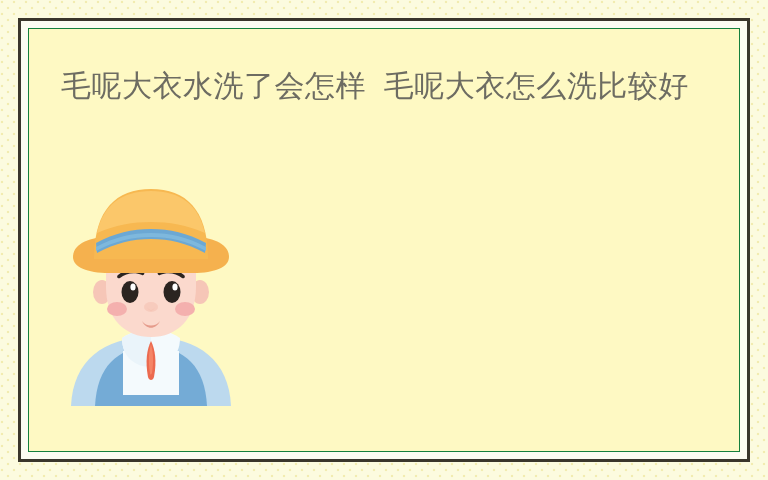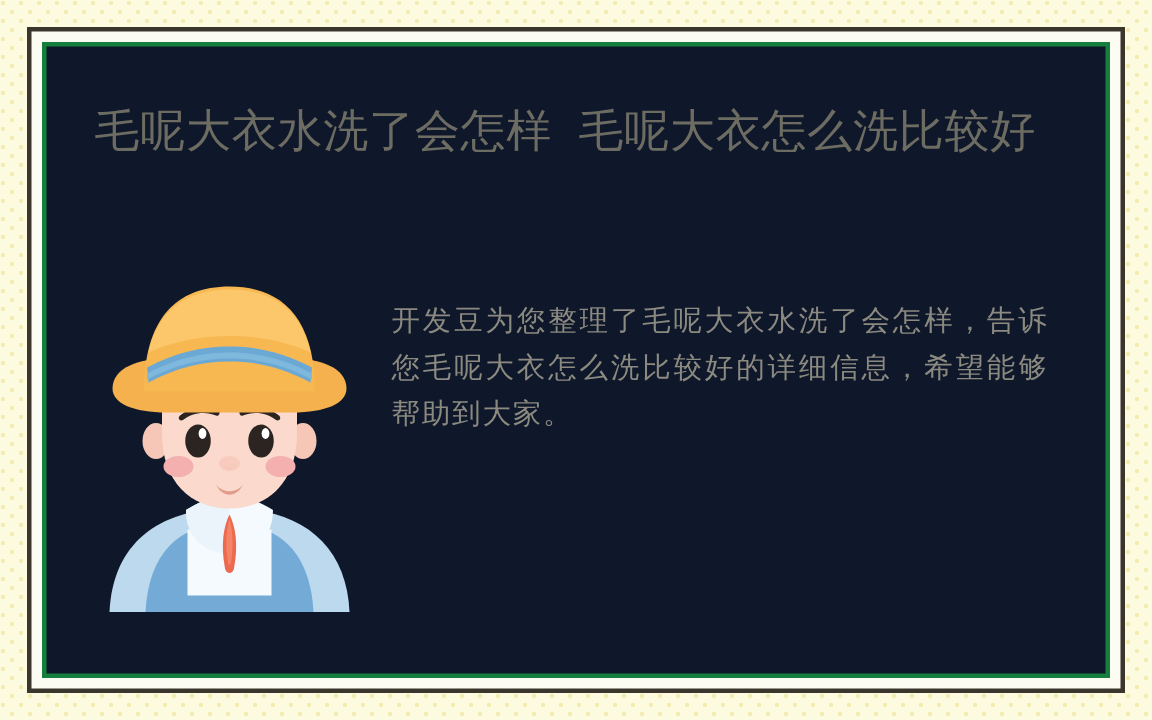--- a/index.html
+++ b/index.html
@@ -23,22 +23,22 @@
     left:18px; top:18px;
     width:732px; height:444px;
     border:3px solid #3a362c;
     background:#fcfcf2;
   }
   
   #inner-frame {
     position:absolute;
     left:7px; top:7px;
     right:7px; bottom:7px;
-    border:3px solid #15803d;
-    background:#0f172a;
+    border:1px solid #15803d;
+    background:#fef9c3;
     overflow:hidden;
   }
 
   
   #page-title {
     position:absolute;
     left:32px; top:35px;
     width:630px;
     color:#6d6c62;
     font-size:30px;
@@ -135,17 +135,16 @@
           <g>
             <path d="M8 76 C8 62 26 56 44 56 L128 56 C146 56 164 62 164 76 C164 86 150 92 128 92 L44 92 C22 92 8 86 8 76 Z" fill="#f5b14e"></path>
             <path d="M29 78 C29 30 50 8 86 8 C122 8 143 30 143 78 Z" fill="#f7b851"></path>
             <path d="M32 52 C38 24 57 10 86 10 C115 10 134 24 140 52 C122 44 104 41 86 41 C68 41 50 44 32 52 Z" fill="#fbc76a"></path>
             <path d="M31 62 C50 52 67 48 86 48 C105 48 122 52 141 62 L140 72 C121 62 105 58 86 58 C67 58 51 62 32 72 Z" fill="#6ca8d4"></path>
             <path d="M31 66 C50 56 67 52 86 52 C105 52 122 56 141 66 L141 70 C122 60 105 56 86 56 C67 56 50 60 31 70 Z" fill="#7eb8dd"></path>
           </g>
         </svg>
       </div>
 
-      <p id="body-text">开发豆为您整理了毛呢大衣水洗了会怎样，告诉您毛呢大衣怎么洗比较好的详细信息，希望能够帮助到大家。</p>
 
     </div>
   </div>
 </div>
 
 </body></html>

